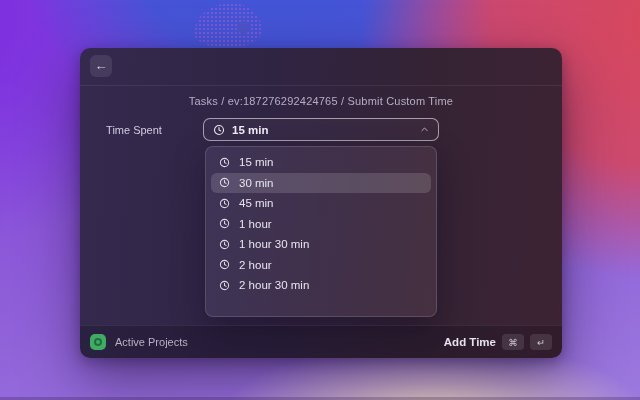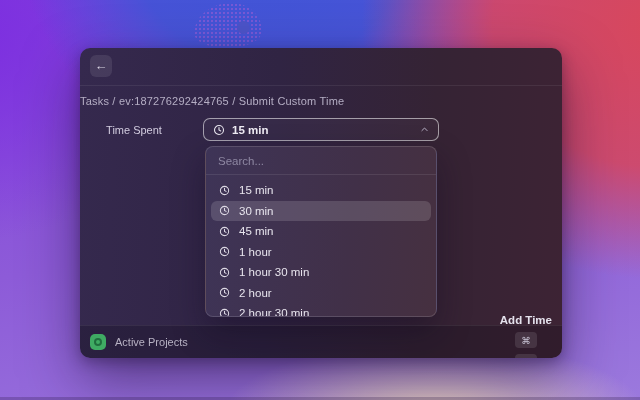--- a/index.html
+++ b/index.html
@@ -37,21 +37,21 @@
     background:linear-gradient(93deg, #35294e 0%, #302443 40%, #352334 72%, #3d2334 100%);
     box-shadow:0 22px 55px rgba(25,12,45,0.5), 0 4px 14px rgba(25,12,45,0.35);
   }
   .modal-header{position:relative;height:37px;border-bottom:1px solid rgba(255,255,255,0.07);}
   .back-btn{
     position:absolute;left:10px;top:7px;width:22px;height:22px;border-radius:6px;
     background:rgba(255,255,255,0.09);color:#dad6e4;font-size:13px;line-height:22px;
     text-align:center;cursor:pointer;user-select:none;
   }
   .breadcrumb{
-    position:absolute;left:0;right:0;top:47px;text-align:left;
+    position:absolute;left:0;right:0;top:47px;text-align:center;
     font-size:11px;letter-spacing:.2px;color:#b5aec4;
   }
   .form-label{
     position:absolute;top:76px;left:0;width:108px;text-align:center;
     font-size:11px;font-weight:500;color:#d2ccdf;
   }
   .select-trigger{
     position:absolute;left:123px;top:70px;width:236px;height:23px;box-sizing:border-box;
     border:1px solid rgba(255,255,255,0.55);border-radius:7px;
     background:rgba(255,255,255,0.03);
@@ -87,21 +87,21 @@
     position:absolute;left:0;right:0;bottom:0;height:33px;
     background:rgba(8,5,16,0.22);border-top:1px solid rgba(255,255,255,0.07);
     display:flex;align-items:center;padding:0 10px;box-sizing:border-box;gap:9px;
   }
   .project-icon{
     width:16px;height:16px;border-radius:5px;background:#3fab63;
     display:flex;align-items:center;justify-content:center;flex:0 0 auto;
   }
   .project-icon .ring{width:8px;height:8px;border-radius:50%;border:2px solid rgba(12,70,38,0.6);box-sizing:border-box;}
   .footer-label{font-size:11px;color:#b7b1c3;}
-  .footer-right{margin-left:auto;display:flex;align-items:center;gap:6px;flex-direction:column;}
+  .footer-right{margin-left:auto;display:flex;align-items:center;gap:6px;}
   .add-time{font-size:11.5px;font-weight:600;color:#e5e2ed;cursor:pointer;}
   .key-badge{
     min-width:16px;height:16px;padding:0 3px;border-radius:4px;
     background:rgba(255,255,255,0.11);color:#c9c4d5;font-size:9.5px;
     display:flex;align-items:center;justify-content:center;
   }
 </style>
 </head>
 <body>
 
@@ -133,23 +133,20 @@
     </span>
     <span class="value">15 min</span>
     <span class="chevron">
       <svg class="icon-svg" width="9" height="9" viewBox="0 0 24 24" fill="none" stroke="#bab4c7" stroke-width="2.6" stroke-linecap="round" stroke-linejoin="round">
         <path d="M5 15l7-7 7 7"></path>
       </svg>
     </span>
   </div>
 
   <div class="dropdown">
-    <div class="search-row">
-      <input class="search-input" type="text" placeholder="Search..." style="">
-    </div>
     <div class="options">
       <div class="option">
         <span>
             <svg class="icon-svg" width="11" height="11" viewBox="0 0 24 24" fill="none" stroke="#ddd9e4" stroke-width="2.2" stroke-linecap="round">
               <circle cx="12" cy="12" r="9"></circle>
               <path d="M12 7v5l3.4 2"></path>
             </svg>
           </span>
         <span>15 min</span>
       </div>

